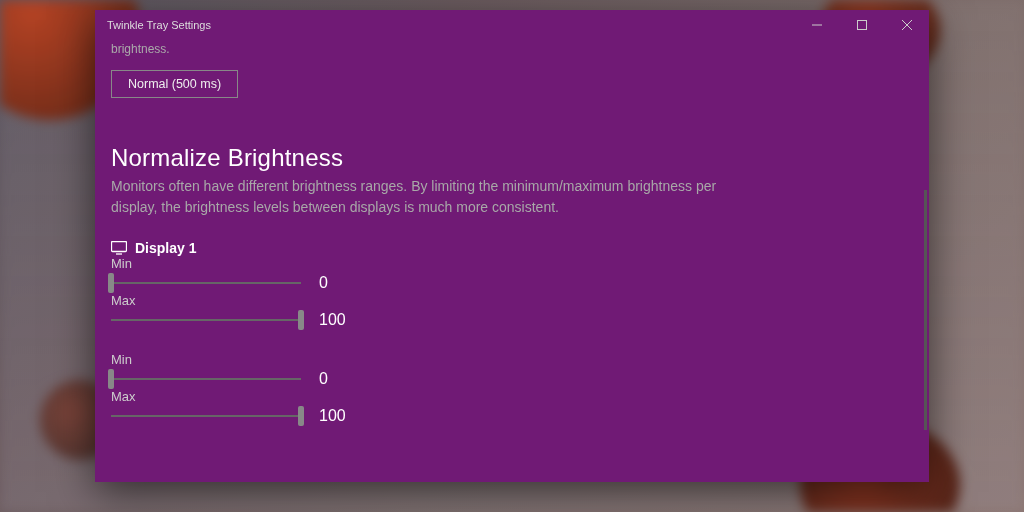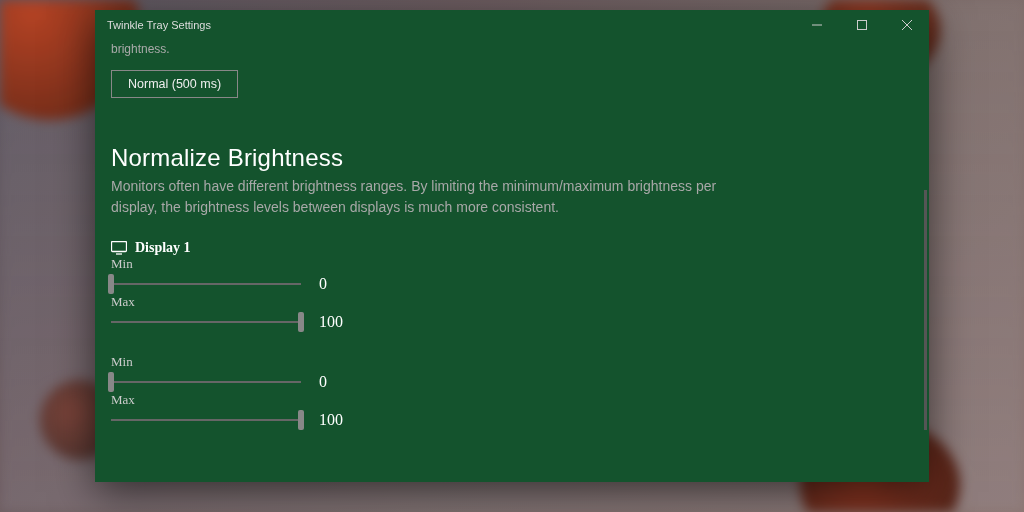--- a/index.html
+++ b/index.html
@@ -14,21 +14,21 @@
   .b1 { width:180px; height:180px; left:-40px; top:-60px; background: radial-gradient(circle at 40% 40%, #c84a28, #6a2a18); }
   .b2 { width:120px; height:100px; left:820px; top:-20px; background: radial-gradient(circle at 40% 40%, #b0452a, #5a2a1c); }
   .b3 { width:160px; height:130px; left:800px; top:420px; background: radial-gradient(circle at 40% 40%, #a84028, #4a2218); }
   .b4 { width:80px; height:80px; left:40px; top:380px; background: radial-gradient(circle at 40% 40%, #8a3a28, #3a1c14); opacity:0.7;}
   .frost { position:absolute; inset:0; background: linear-gradient(180deg, rgba(255,255,255,0.05), rgba(200,200,220,0.15)); }
   
   .window {
     position: absolute;
     left: 95px; top: 10px;
     width: 834px; height: 472px;
-    background: #14532d;
+    background: #701a75;
     color: #fff;
     box-shadow: 0 10px 40px rgba(0,0,0,0.6);
     display: flex; flex-direction: column;
   }
   .titlebar {
     height: 30px;
     display: flex; align-items: center;
     padding-left: 12px;
     font-size: 11px;
     color: #ddd;
@@ -61,21 +61,21 @@
     letter-spacing: 0.2px;
   }
   .desc {
     font-size: 14px;
     color: #a8a8a8;
     margin-top: 4px;
     max-width: 640px;
     line-height: 1.5;
   }
   
-  .display-block { margin-top: 22px; font-family: Liberation Serif, serif; }
+  .display-block { margin-top: 22px; }
   .display-head { display:flex; align-items:center; gap:8px; font-size:14px; font-weight:600; }
   .monitor-icon { width:16px; height:14px; display:inline-block; }
   
   .slab { font-size: 13px; color:#ccc; margin-bottom:2px; }
   .srow { display:flex; align-items:center; gap:18px; }
   .track {
     position:relative; width:190px; height:20px;
   }
   .track .rail {
     position:absolute; left:0; right:0; top:50%; height:2px;

